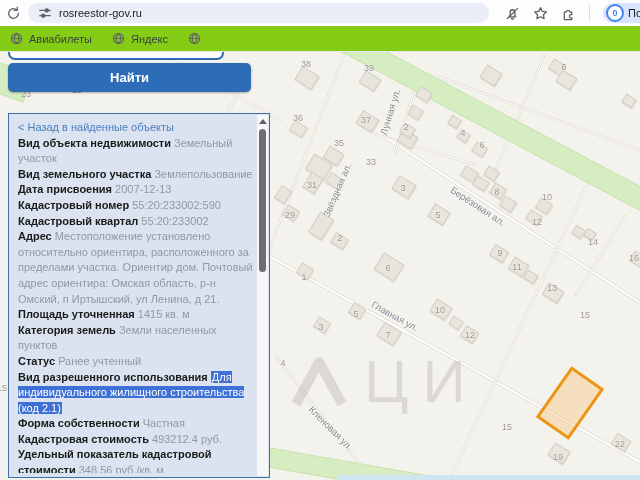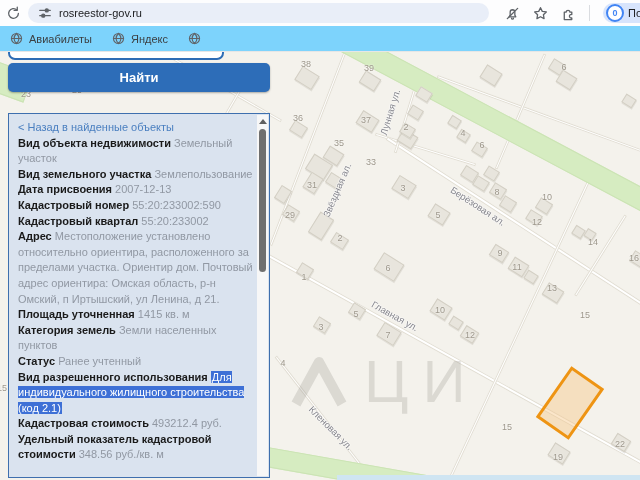--- a/index.html
+++ b/index.html
@@ -13,21 +13,21 @@
            background:#e9eef8;border-radius:11px;padding:0 10px;box-sizing:border-box;}
   .url-text{font-size:11px;color:#202124;white-space:nowrap;}
   .chrome-actions{display:flex;align-items:center;gap:13px;margin-left:16px;}
   .sep{width:1px;height:16px;background:#dadce0;}
   .profile{display:flex;align-items:center;gap:4px;height:20px;background:#d7e4fc;
            border-radius:11px 0 0 11px;padding:0 0 0 3px;width:34px;overflow:hidden;}
   .profile-badge{width:14px;height:14px;border-radius:50%;background:#fff;border:2px solid #4285f4;
                  color:#4285f4;font-size:9px;font-weight:bold;display:flex;align-items:center;
                  justify-content:center;flex:0 0 auto;}
   .profile-label{font-size:11px;color:#202124;white-space:nowrap;}
-  .bookmarks{position:absolute;top:26px;left:0;right:0;height:25px;background:#7dd3fc;
+  .bookmarks{position:absolute;top:26px;left:0;right:0;height:25px;background:#84cc16;
              border-bottom:1px solid #e6e6e6;display:flex;align-items:center;padding-left:10px;}
   .bm{display:flex;align-items:center;gap:6px;margin-right:20px;cursor:pointer;}
   .bm-label{font-size:11px;color:#3c4043;white-space:nowrap;}
   
   .viewport{position:absolute;top:52px;left:0;width:640px;height:428px;overflow:hidden;}
   .map{position:absolute;inset:0;background:#f4f2ec;}
   .road{position:absolute;background:#fff;border:1px solid #e2ded3;box-sizing:border-box;}
   .road.green{background:var(--map-green);border-color:#cbe3b4;}
   .bld{position:absolute;background:#e8e5dd;border:1px solid #d3cfc4;box-shadow:1px 1px 0 rgba(120,115,100,.15);}
   .street-label{position:absolute;font-size:9.5px;color:#85858c;white-space:nowrap;
@@ -37,21 +37,21 @@
   .watermark{position:absolute;left:290px;top:300px;display:flex;align-items:center;gap:16px;
              opacity:.24;pointer-events:none;}
   .wm-text{font-size:60px;font-weight:normal;color:#8d8b83;letter-spacing:14px;line-height:1;}
   .parcel{position:absolute;left:550px;top:320px;width:34px;height:56px;
           border:3px solid var(--parcel-orange);background:var(--parcel-fill);
           transform:rotate(35deg);cursor:pointer;}
   .bottom-strip{position:absolute;left:337px;right:0;top:423px;height:5px;background:#cfe5f2;}
   
   .search-box{position:absolute;left:8px;top:-13px;width:212px;height:17px;background:#fff;
               border:2px solid #2d6cb5;border-radius:7px;}
-  .find-btn{position:absolute;left:8px;top:11px;width:262px;height:29px;border:none;cursor:pointer;
+  .find-btn{position:absolute;left:8px;top:11px;width:243px;height:29px;border:none;cursor:pointer;
             background:var(--accent-blue);border-radius:5px;color:#fff;font-weight:bold;font-size:13px;
             font-family:"Liberation Sans",sans-serif;box-shadow:0 1px 2px rgba(0,0,0,.3);}
   
   .info-panel{position:absolute;left:8px;top:61px;width:262px;bottom:2px;background:var(--panel-bg);
               border:1px solid var(--panel-border);box-sizing:border-box;}
   .panel-content{position:absolute;inset:6px 16px 4px 9px;font-size:11px;line-height:15.6px;
                  color:#1c1c1e;overflow:hidden;}
   .back-link{color:var(--link-blue);text-decoration:none;display:block;cursor:pointer;}
   .row b{color:#1a1a1a;font-weight:bold;}
   .row span{color:#9198a3;}
@@ -270,20 +270,21 @@
         <div class="row"><b>Вид объекта недвижимости</b> <span>Земельный участок</span></div>
         <div class="row"><b>Вид земельного участка</b> <span>Землепользование</span></div>
         <div class="row"><b>Дата присвоения</b> <span>2007-12-13</span></div>
         <div class="row"><b>Кадастровый номер</b> <span>55:20:233002:590</span></div>
         <div class="row"><b>Кадастровый квартал</b> <span>55:20:233002</span></div>
         <div class="row"><b>Адрес</b> <span>Местоположение установлено относительно ориентира, расположенного за пределами участка. Ориентир дом. Почтовый адрес ориентира: Омская область, р-н Омский, п Иртышский, ул Ленина, д 21.</span></div>
         <div class="row"><b>Площадь уточненная</b> <span>1415 кв. м</span></div>
         <div class="row"><b>Категория земель</b> <span>Земли населенных пунктов</span></div>
         <div class="row"><b>Статус</b> <span>Ранее учтенный</span></div>
         <div class="row"><b>Вид разрешенного использования</b> <span class="hl">Для индивидуального жилищного строительства (код 2.1)</span></div>
+        <div class="row"><b>Форма собственности</b> <span>Частная</span></div>
         <div class="row"><b>Кадастровая стоимость</b> <span>493212.4 руб.</span></div>
         <div class="row"><b>Удельный показатель кадастровой стоимости</b> <span>348.56 руб./кв. м</span></div>
 
       </div>
       <div class="panel-scrollbar">
         <div class="sb-arrow"></div>
         <div class="sb-thumb"></div>
       </div>
     </div>
   </div>

